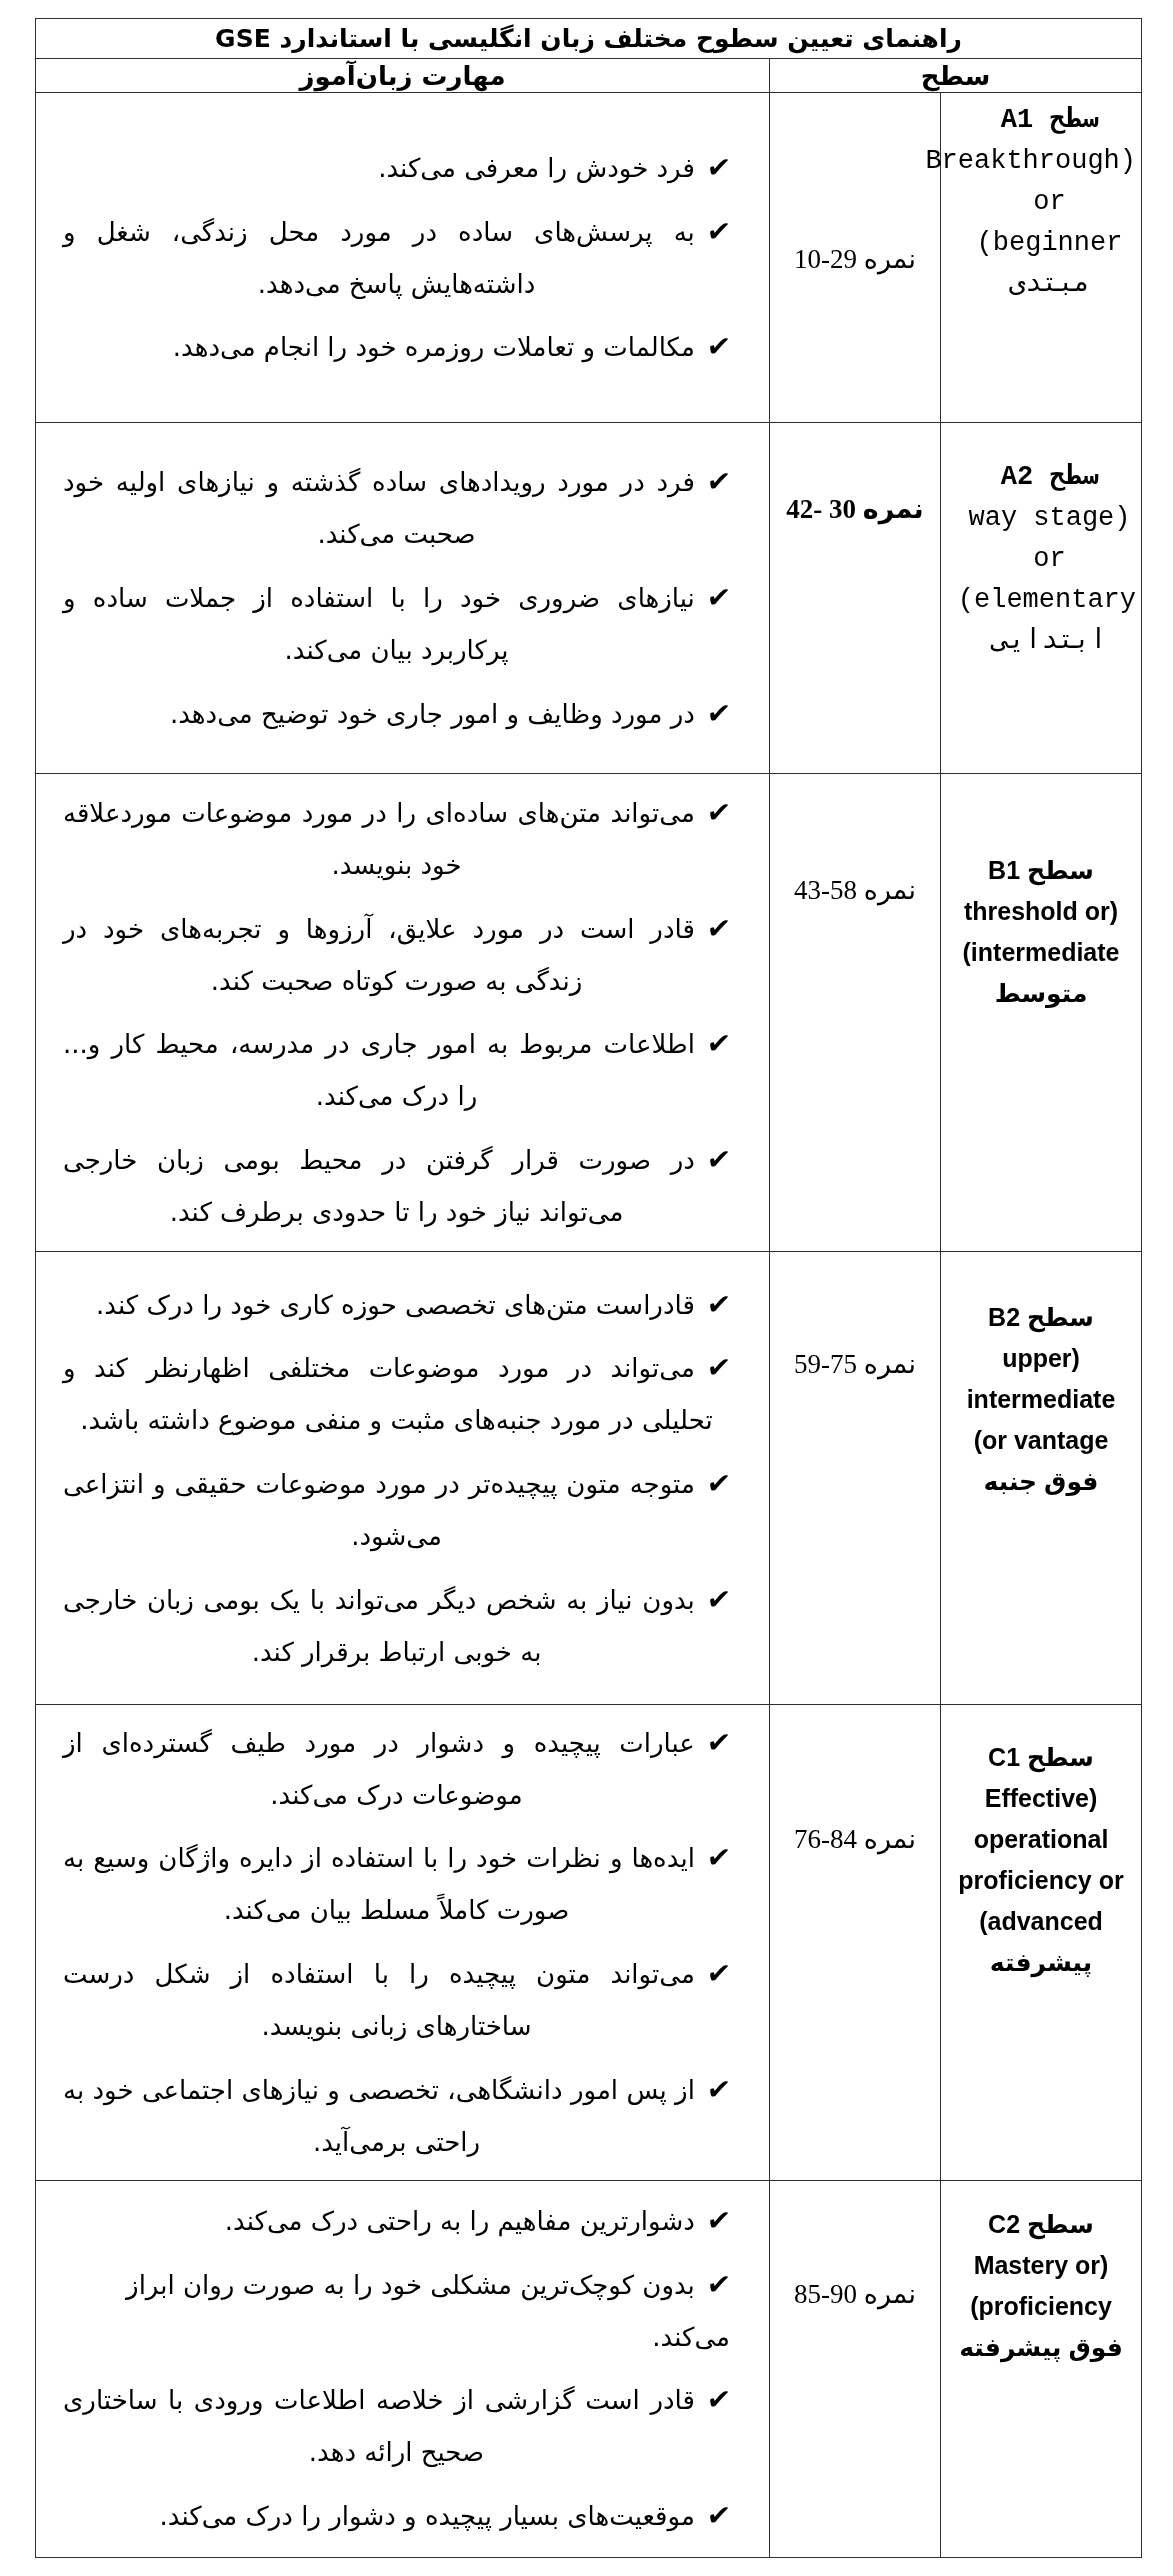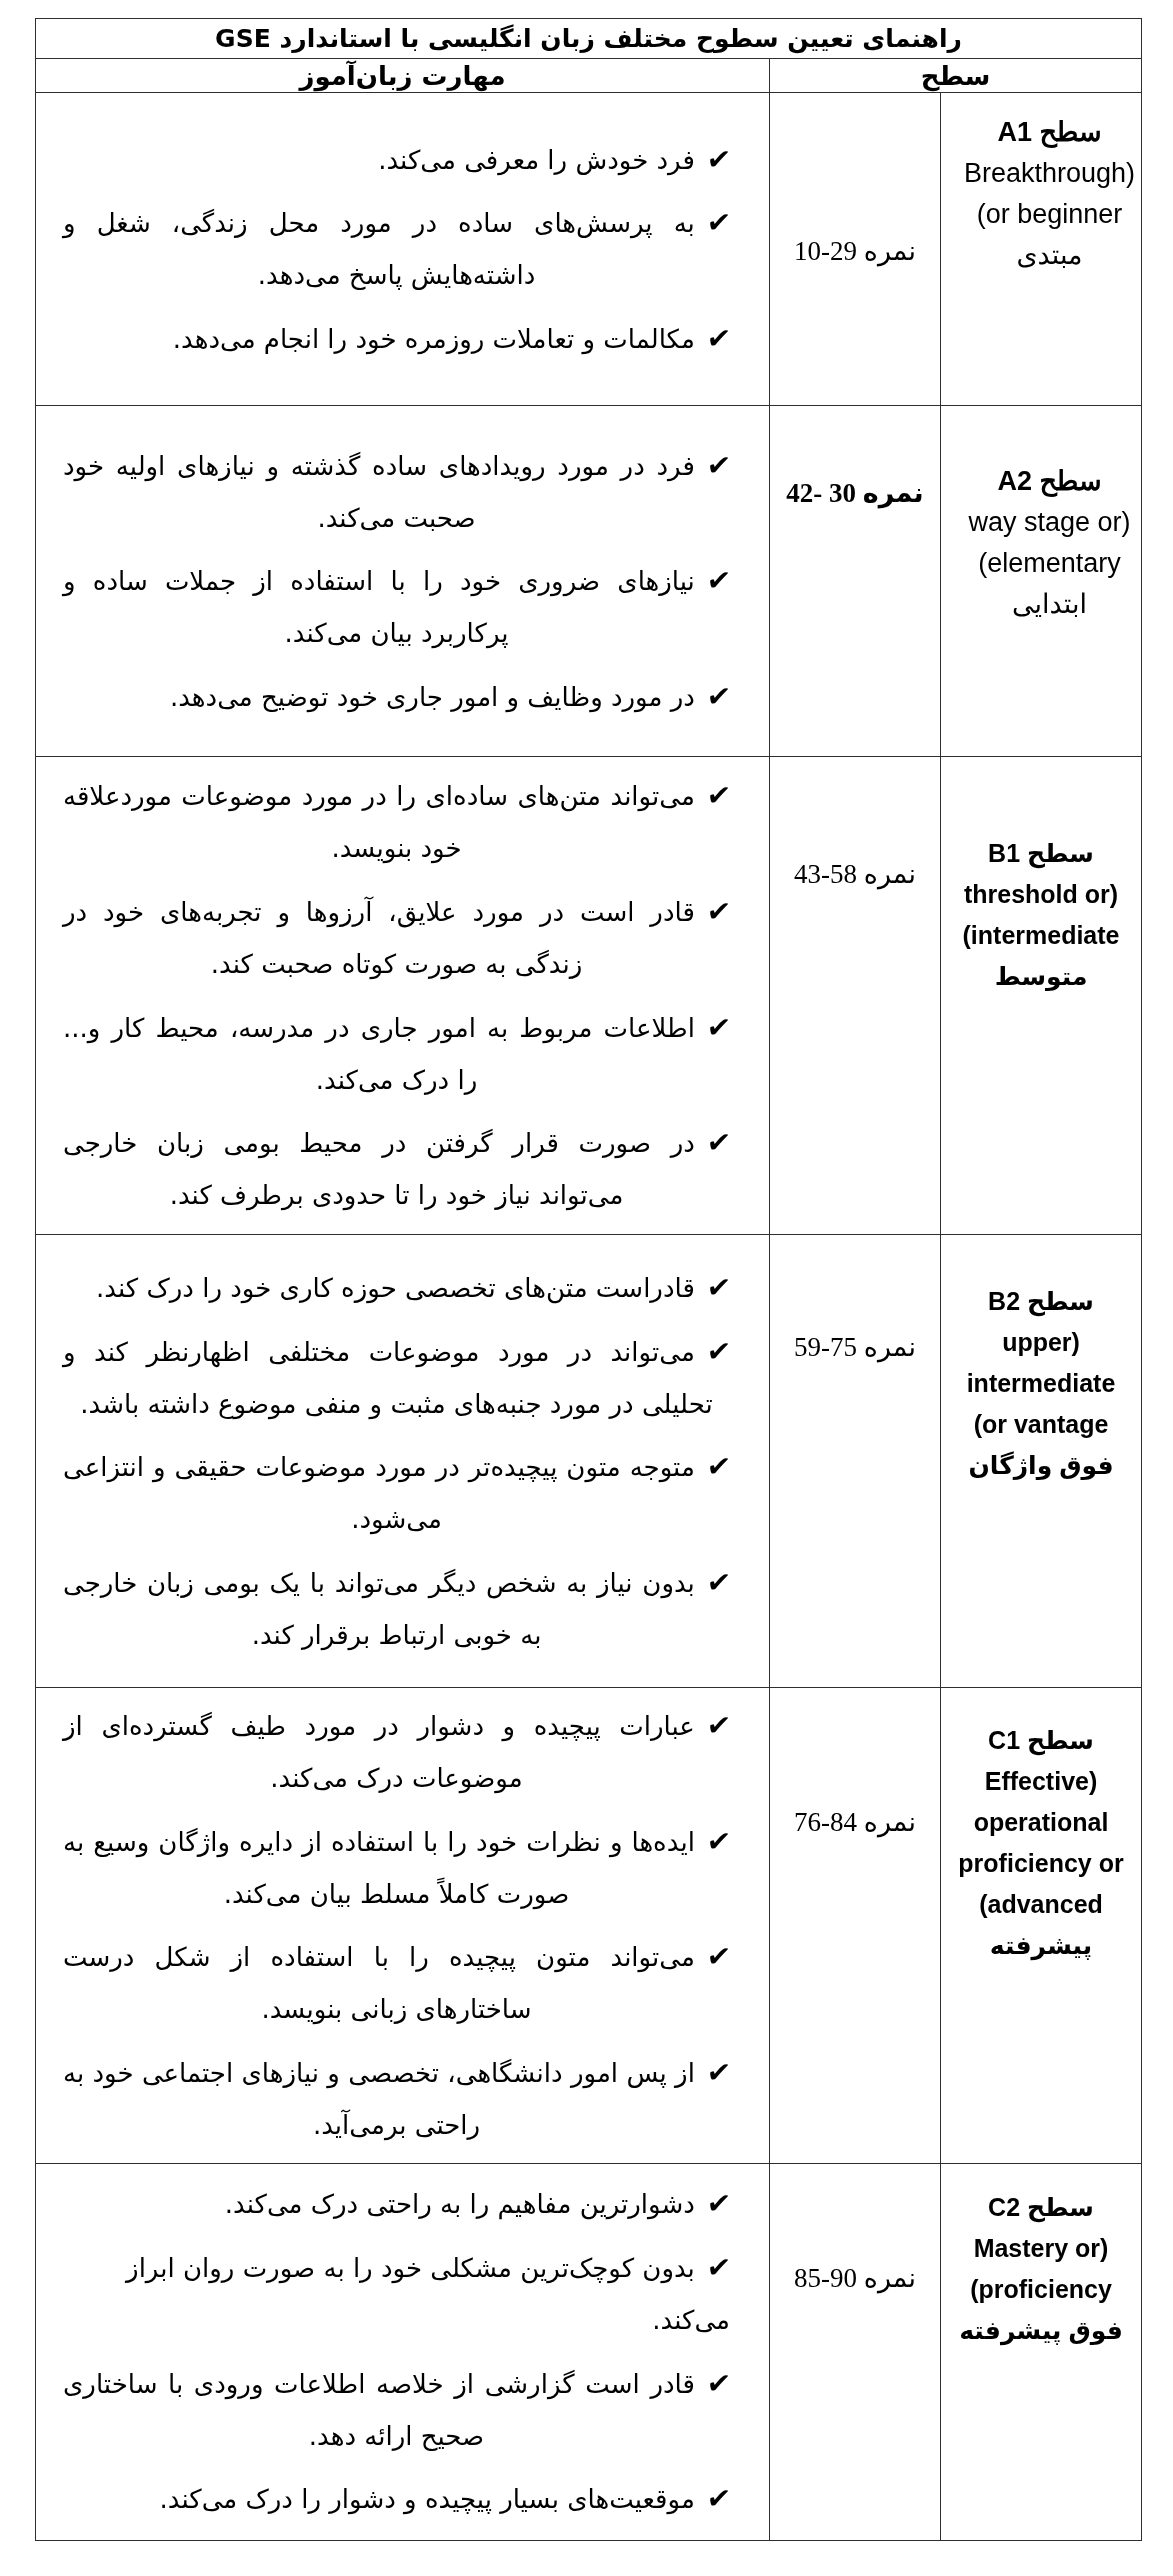--- a/index.html
+++ b/index.html
@@ -15,21 +15,21 @@
                     font-family:"DejaVu Sans", sans-serif; padding:1.7px 6.7px; }
   tr.header-row td { height:34px; text-align:center; font-weight:bold; font-size:26px; }
 
   
   tr.r0 { height:313px; } tr.r1 { height:351px; } tr.r2 { height:478px; }
   tr.r3 { height:453px; } tr.r4 { height:474px; } tr.r5 { height:377px; }
 
   
   .lvl { text-align:center; line-height:41px; padding:6.7px 5px; }
   .lvl-line { display:block; }
-  tr.serif .lvl { font-family:Liberation Sans, sans-serif; font-size:27px; font-weight:normal;padding-left:22px; }
+  tr.serif .lvl { font-family:Liberation Mono, monospace; font-size:27px; font-weight:normal;padding-left:22px; }
   tr.serif .lvl .lvl-line:first-child { font-weight:bold; }
   tr.sans .lvl { font-family:"Liberation Sans","DejaVu Sans",sans-serif; font-size:25px; font-weight:bold; }
 
   
   .score { text-align:center; font-size:27px;
            font-family:"Liberation Serif","DejaVu Sans",serif; padding:6.7px 3.4px; }
 
   
   tr.r0 .lvl { padding-bottom:117px; } tr.r0 .score { padding-bottom:3.4px; }
   tr.r1 .lvl { padding-bottom:84px;margin-left:21px; } tr.r1 .score { padding-bottom:184px;font-weight:bold; }
@@ -112,21 +112,21 @@
         <div class="bullet"><span class="check">✔</span><span>در صورت قرار گرفتن در محیط بومی زبان خارجی می‌تواند نیاز خود را تا حدودی برطرف کند.</span></div>
       </td>
     </tr>
 
     <tr class="r3 sans">
       <td class="lvl">
         <span class="lvl-line">سطح B2</span>
         <span class="lvl-line">(upper</span>
         <span class="lvl-line">intermediate</span>
         <span class="lvl-line">or vantage)</span>
-        <span class="lvl-line">فوق واژگان</span>
+        <span class="lvl-line">فوق جنبه</span>
       </td>
       <td class="score">نمره 75-59</td>
       <td class="skills">
         <div class="bullet single"><span class="check">✔</span><span>قادراست متن‌های تخصصی حوزه کاری خود را درک کند.</span></div>
         <div class="bullet"><span class="check">✔</span><span>می‌تواند در مورد موضوعات مختلفی اظهارنظر کند و تحلیلی در مورد جنبه‌های مثبت و منفی موضوع داشته باشد.</span></div>
         <div class="bullet"><span class="check">✔</span><span>متوجه متون پیچیده‌تر در مورد موضوعات حقیقی و انتزاعی می‌شود.</span></div>
         <div class="bullet"><span class="check">✔</span><span>بدون نیاز به شخص دیگر می‌تواند با یک بومی زبان خارجی به خوبی ارتباط برقرار کند.</span></div>
       </td>
     </tr>
 

